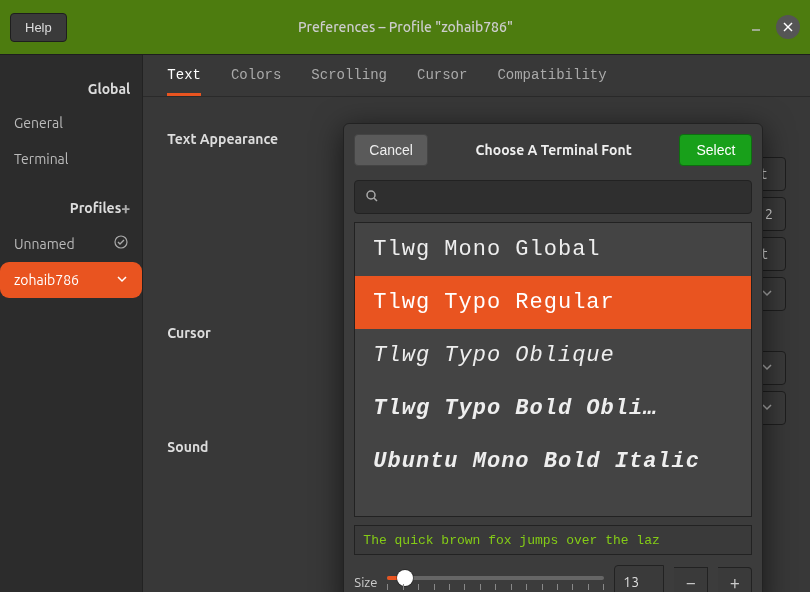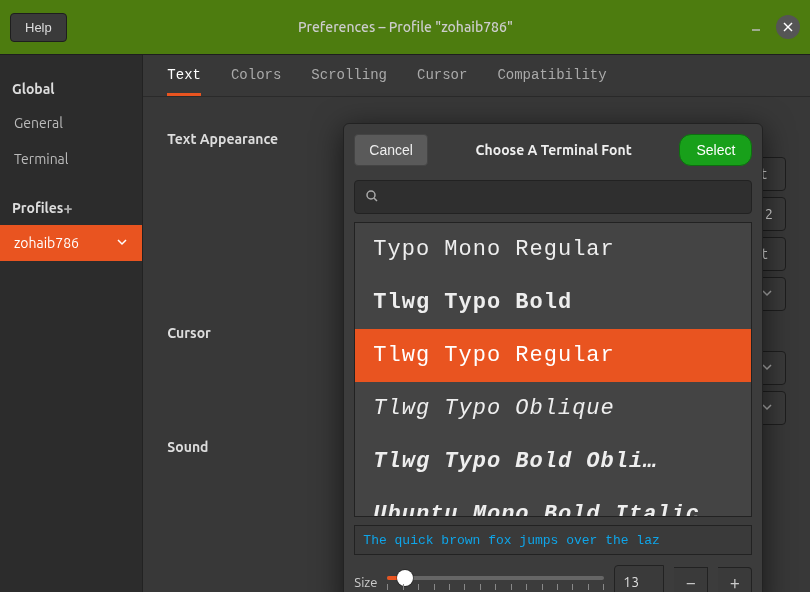--- a/index.html
+++ b/index.html
@@ -10,23 +10,23 @@
   .titlebar .help-btn { border: 1px solid #1e1e1e; background: #3a3a3a; color: #ddd; padding: 6px 14px; border-radius: 4px; font-size: 13px; }
   .titlebar .title { flex: 1; text-align: center; color: #ccc; font-size: 14px; font-weight: 500; }
   .titlebar .winbtn { width: 24px; height: 24px; border-radius: 50%; background: transparent; color: #bbb; display: flex; align-items: center; justify-content: center; font-size: 14px; }
   .titlebar .winbtn.close { background: #555; color: #fff; }
   .titlebar .winbtn svg { width: 12px; height: 12px; }
   
   .body { display: flex; height: calc(100% - 45px); }
   
   
   .sidebar { width: 153px; background: #2c2c2c; border-right: 1px solid #222; padding-top: 18px; font-size: 14px; }
-  .sidebar .section-label { color: #ddd; font-weight: 700; padding: 8px 12px; display: flex; align-items: center; justify-content: flex-start; }
+  .sidebar .section-label { color: #ddd; font-weight: 700; padding: 8px 12px; display: flex; align-items: center; justify-content: flex-end; }
   .sidebar .item { color: #bbb; padding: 10px 14px; display: flex; align-items: center; justify-content: space-between; }
-  .sidebar .item.selected { background: #e95420; color: #fff; }
+  .sidebar .item.selected { background: #e95420; color: #fff; border-radius: 9px; }
   .sidebar .add-icon { font-size: 16px; color: #aaa; }
   .sidebar .check-icon svg { width: 14px; height: 14px; }
   .sidebar .chevron svg { width: 12px; height: 12px; }
   
   
   .main { flex: 1; background: #383838; position: relative; padding: 0; }
   
   
   .tabs { display: flex; gap: 30px; padding: 12px 24px 0 24px; font-size: 14px; color: #aaa; border-bottom: 1px solid #2a2a2a; font-family: Liberation Mono, monospace; }
   .tab { padding-bottom: 10px; }
@@ -42,32 +42,32 @@
   .panel .widebox { flex: 1; height: 34px; border: 1px solid #1e1e1e; background: #3a3a3a; border-radius: 4px; display: flex; align-items: center; justify-content: flex-end; padding: 0 12px; color: #ddd; }
   .panel .reset-btn { width: 74px; height: 34px; border: 1px solid #1e1e1e; background: #3a3a3a; border-radius: 4px; color: #ddd; display: flex; align-items: center; justify-content: center; }
   .panel .drop { flex: 1; height: 34px; border: 1px solid #1e1e1e; background: #3a3a3a; border-radius: 4px; display: flex; align-items: center; justify-content: space-between; padding: 0 12px; }
   .panel .drop .chev svg { width: 12px; height: 12px; }
   
   
   .dialog { position: absolute; left: 200px; top: 68px; width: 420px; background: #3c3c3c; border: 1px solid #222; border-radius: 6px; box-shadow: 0 6px 30px rgba(0,0,0,0.6); z-index: 10; }
   .dialog-header { display: flex; align-items: center; justify-content: space-between; padding: 10px 10px; }
   .dialog-header .cancel { background: #5a5a5a; border: 1px solid #444; color: #eee; padding: 7px 14px; border-radius: 4px; font-size: 14px; }
   .dialog-header .dlg-title { color: #eee; font-weight: 700; font-size: 14px; }
-  .dialog-header .select { background: #18a01a; border: 1px solid #0e6e10; color: #fff; padding: 7px 16px; border-radius: 12px; font-size: 14px; font-weight: 500; }
+  .dialog-header .select { background: #18a01a; border: 1px solid #0e6e10; color: #fff; padding: 7px 16px; border-radius: 4px; font-size: 14px; font-weight: 500; }
   
   .dialog-search { margin: 4px 10px 8px; height: 34px; background: #2f2f2f; border: 1px solid #222; border-radius: 4px; display: flex; align-items: center; padding: 0 10px; gap: 8px; }
   .dialog-search svg { width: 14px; height: 14px; color: #aaa; }
   .dialog-search input { flex: 1; background: transparent; border: none; color: #ccc; font-size: 14px; outline: none; }
   .dialog-search input::placeholder { color: #888; }
   
   .font-list { margin: 0 10px; background: #444; border: 1px solid #222; height: 295px; overflow: hidden; }
   .font-item { padding: 14px 18px; color: #eee; font-size: 22px; border-bottom: 0px solid rgba(0,0,0,0.1); white-space: nowrap; overflow: hidden; text-overflow: ellipsis; }
   .font-item.selected { background: #e95420; color: #fff; }
   
-  .preview { margin: 8px 10px 0; height: 30px; background: #3a3a3a; border: 1px solid #222; display: flex; align-items: center; padding: 12px 8px; font-family: "Courier New", monospace; font-size: 13px; white-space: nowrap; overflow: hidden; color: #0ea5e9; }
+  .preview { margin: 8px 10px 0; height: 30px; background: #3a3a3a; border: 1px solid #222; display: flex; align-items: center; padding: 12px 8px; font-family: "Courier New", monospace; font-size: 13px; white-space: nowrap; overflow: hidden; color: #84cc16; }
   
   .size-row { display: flex; align-items: center; padding: 10px 10px 12px; gap: 10px; }
   .size-row .size-lbl { font-size: 13px; color: #ccc; }
   .slider-wrap { flex: 1; position: relative; height: 26px; }
   .slider-track { position: absolute; top: 7px; left: 0; right: 0; height: 4px; background: #666; border-radius: 2px; }
   .slider-fill { position: absolute; top: 7px; left: 0; width: 8%; height: 4px; background: #e95420; border-radius: 2px; }
   .slider-thumb { position: absolute; top: 1px; left: calc(8% - 8px); width: 16px; height: 16px; border-radius: 50%; background: #fff; box-shadow: 0 0 0 1px rgba(0,0,0,0.3); }
   .slider-ticks { position: absolute; top: 15px; left: 0; right: 0; display: flex; justify-content: space-between; }
   .slider-ticks span { width: 1px; height: 6px; background: #888; }
   .size-box { width: 50px; height: 30px; background: #3a3a3a; border: 1px solid #222; border-radius: 4px 0 0 4px; display: flex; align-items: center; padding: 16px 8px; color: #ddd; font-size: 14px; }
@@ -104,20 +104,29 @@
       <span>General</span>
     </div>
     <div class="item">
       <span>Terminal</span>
     </div>
     <div style="height:14px"></div>
     <div class="section-label">
       <span>Profiles</span>
       <span class="add-icon">+</span>
     </div>
+    <div class="item">
+      <span>Unnamed</span>
+      <span class="check-icon">
+        <svg viewBox="0 0 14 14">
+            <circle cx="7" cy="7" r="6" stroke="#aaa" stroke-width="1.2" fill="none"></circle>
+            <path d="M4 7 L6 9 L10 5" stroke="#aaa" stroke-width="1.4" fill="none"></path>
+          </svg>
+      </span>
+    </div>
     <div class="item selected">
       <span>zohaib786</span>
       <span class="chevron">
         <svg viewBox="0 0 12 12">
             <path d="M2 4 L6 8 L10 4" stroke="#fff" stroke-width="1.5" fill="none"></path>
           </svg>
       </span>
     </div>
   </div>
 
@@ -189,22 +198,21 @@
       </div>
       <div class="dialog-search">
         <span>
           <svg viewBox="0 0 14 14">
               <circle cx="6" cy="6" r="4" stroke="#aaa" stroke-width="1.5" fill="none"></circle>
               <line x1="9" y1="9" x2="12" y2="12" stroke="#aaa" stroke-width="1.5"></line>
             </svg>
         </span>
       </div>
       <div class="font-list" id="font-list">
-          <div class="font-item" style="font-family: &quot;Courier New&quot;, monospace; font-style: normal; font-weight: 400; letter-spacing: 1px;">Typo Mono Regular</div>
-          <div class="font-item" style="font-family: &quot;Courier New&quot;, monospace; font-style: normal; font-weight: 700; letter-spacing: 1px;">Tlwg Typo Bold</div>
+          <div class="font-item" style="font-family: &quot;Courier New&quot;, monospace; font-style: normal; font-weight: 400; letter-spacing: 1px;">Tlwg Mono Global</div>
           <div class="font-item selected" style="font-family: &quot;Courier New&quot;, monospace; font-style: normal; font-weight: 400; letter-spacing: 1px;">Tlwg Typo Regular</div>
           <div class="font-item" style="font-family: &quot;Courier New&quot;, monospace; font-style: italic; font-weight: 400; letter-spacing: 1px;">Tlwg Typo Oblique</div>
           <div class="font-item" style="font-family: &quot;Courier New&quot;, monospace; font-style: italic; font-weight: 700; letter-spacing: 1px;">Tlwg Typo Bold Obli…</div>
           <div class="font-item" style="font-family: &quot;Courier New&quot;, monospace; font-style: italic; font-weight: 700; letter-spacing: 1px;">Ubuntu Mono Bold Italic</div>
         </div>
       <div class="preview">The quick brown fox jumps over the laz</div>
       <div class="size-row">
         <span class="size-lbl">Size</span>
         <div class="slider-wrap">
           <div class="slider-track"></div>

